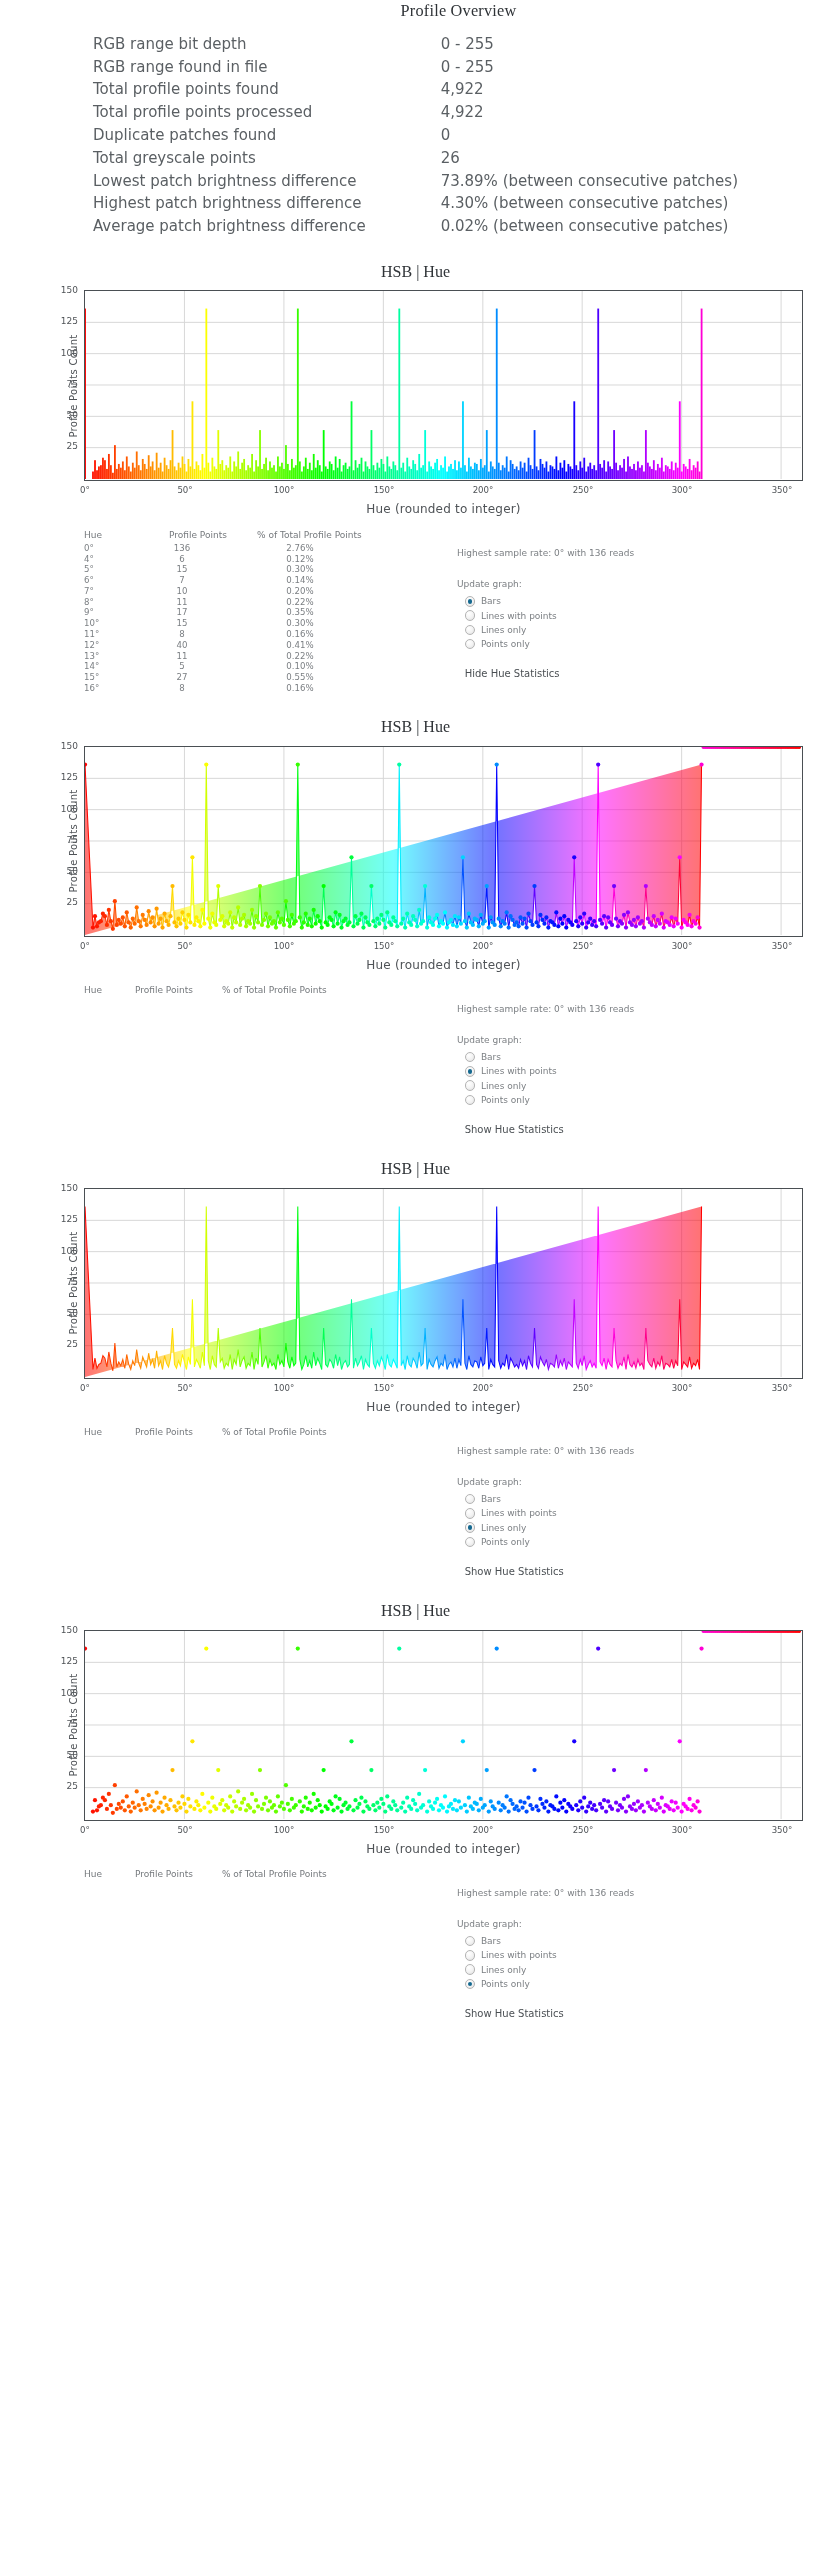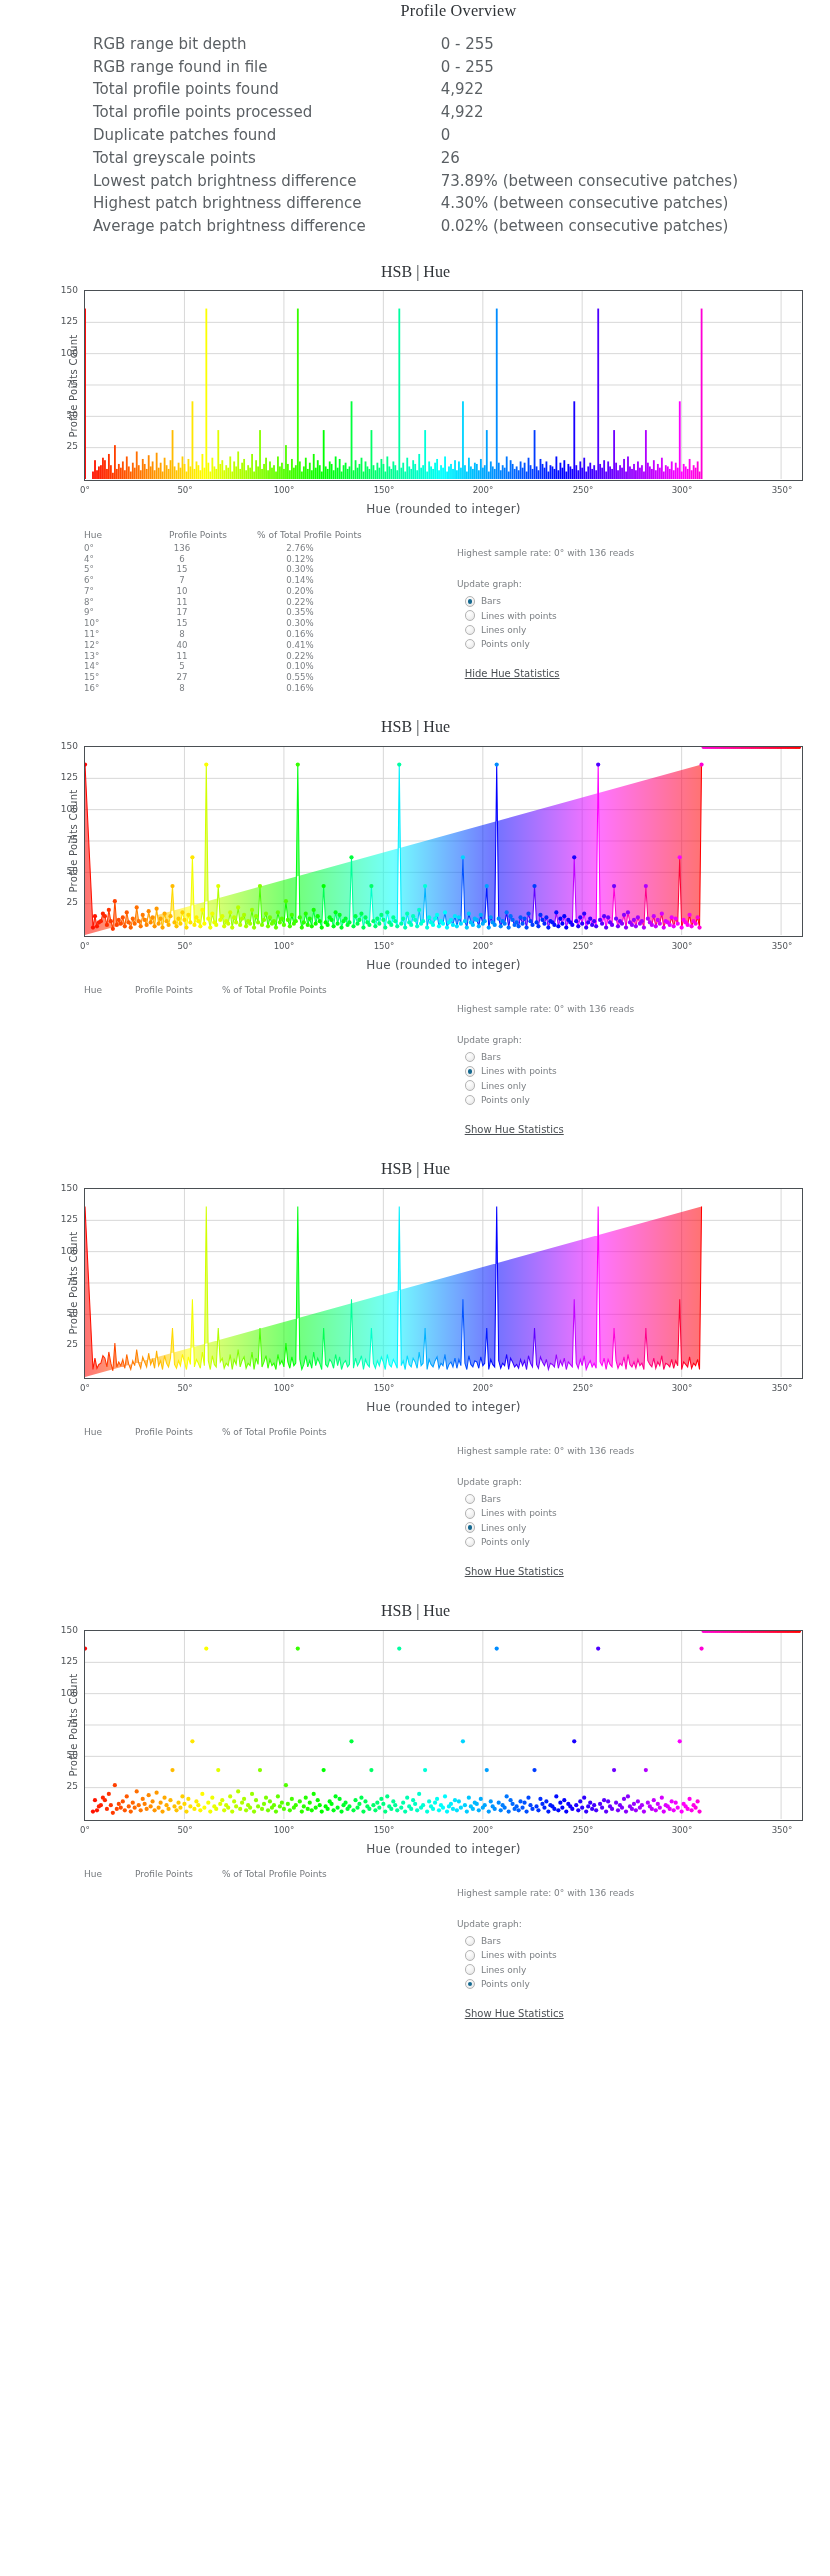--- a/index.html
+++ b/index.html
@@ -160,21 +160,20 @@
     width: 4.8px; height: 4.8px;
     border-radius: 50%;
     background: #15688f;
   }
   .radio-label { font-size: 9px; color: #7b7f83; }
   .stats-link {
     display: inline-block;
     margin: 15.3px 0 0 7.7px;
     font-size: 10px;
     color: #4a4f53;
-    text-decoration: underline;
     cursor: pointer;
   }
   .spacer-bottom { height: 25px; }
 </style>
 </head>
 <body>
 
 <div class="page">
 
   <section class="overview">

